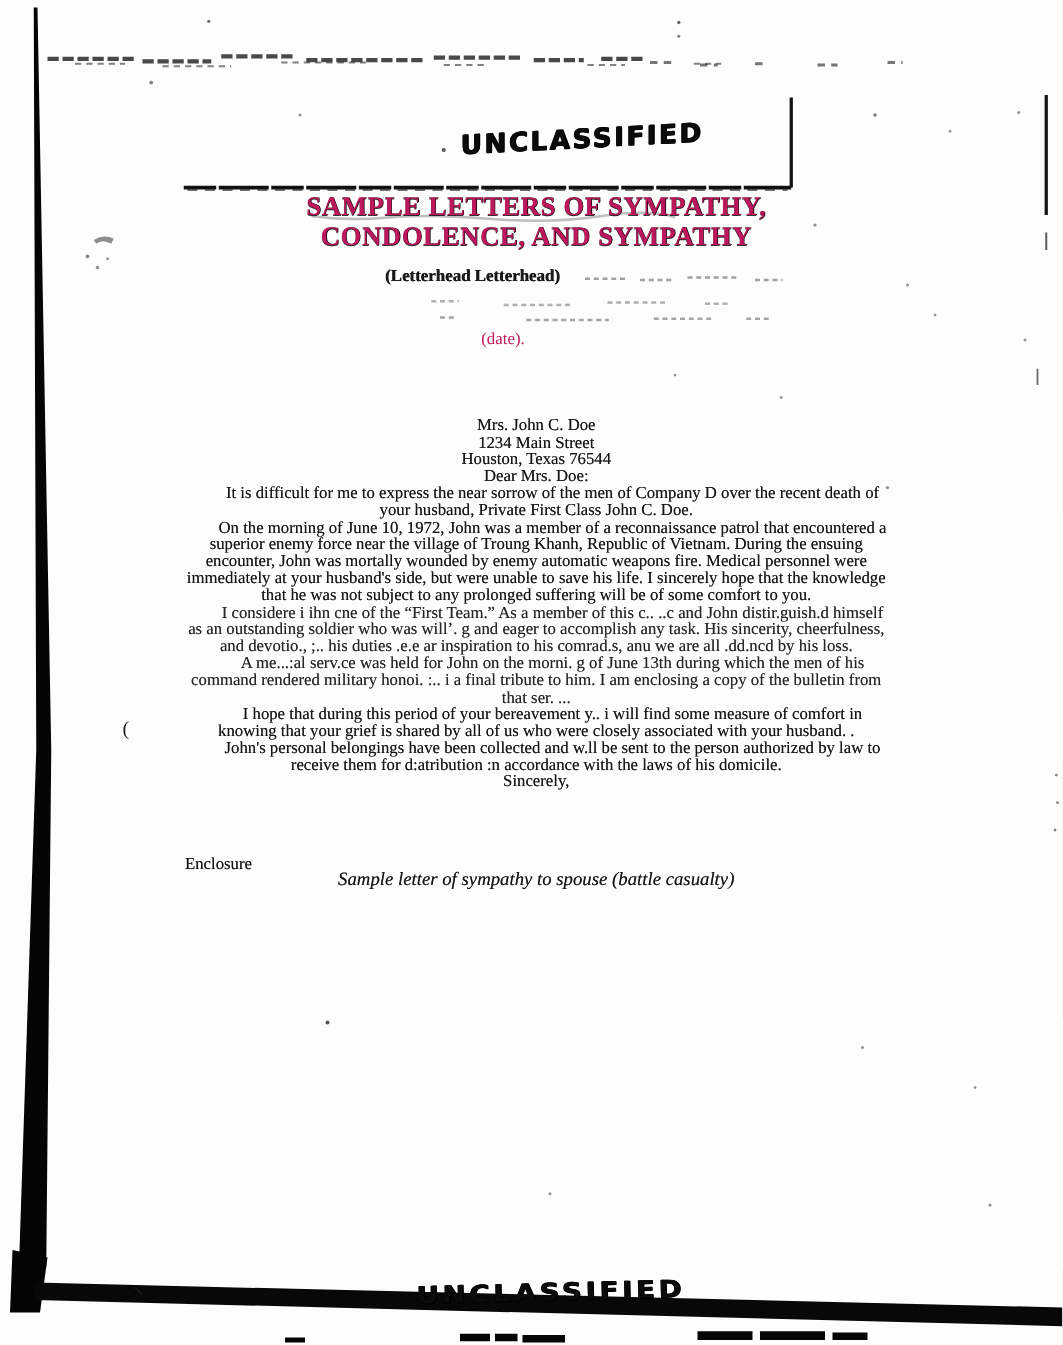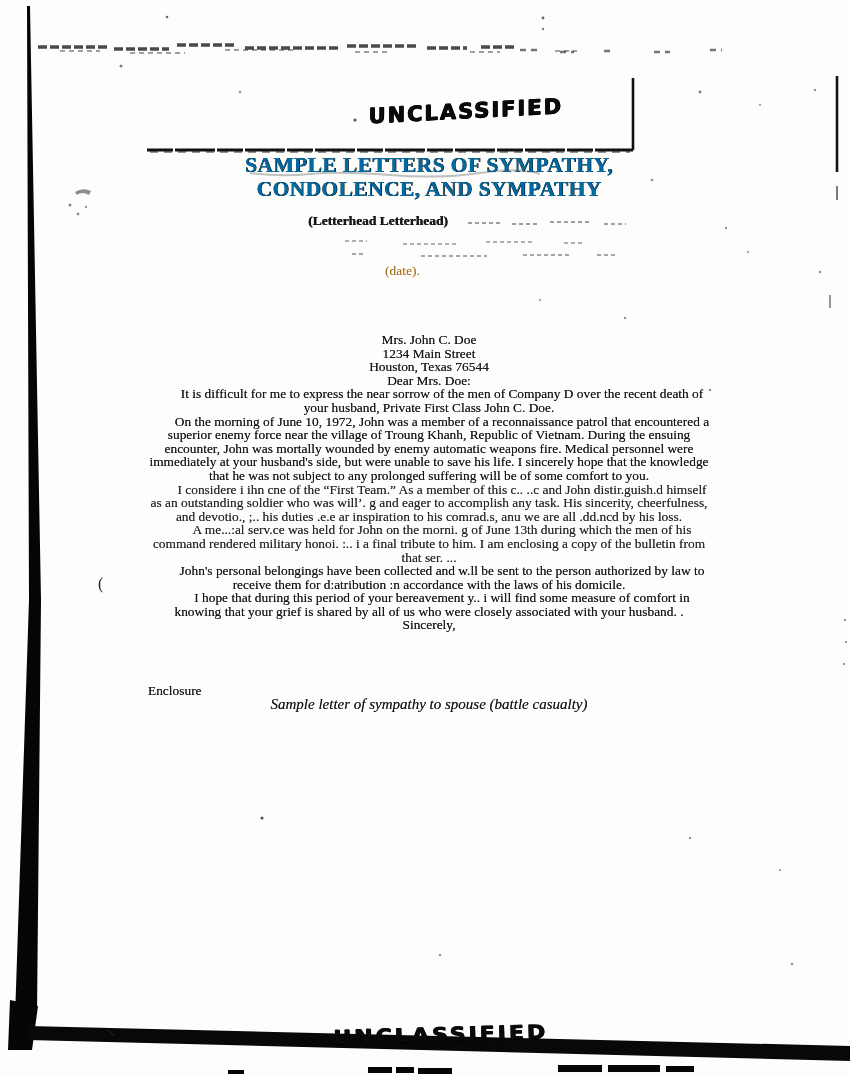--- a/index.html
+++ b/index.html
@@ -28,33 +28,33 @@
   .stamp-bottom{
     left:333px;top:1022px;
     font-size:22px;letter-spacing:3px;
     transform:rotate(-1.5deg) scaleY(0.88);
     z-index:5;
   }
   .doc-title{
     position:absolute;left:148px;top:153px;width:562px;
     margin:0;text-align:center;
     font-size:21.5px;line-height:24px;font-weight:bold;
-    letter-spacing:0.4px;color:#0369a1;
+    letter-spacing:0.4px;color:#be185d;
     text-shadow:0.5px 0 #000, 0 0.4px rgba(0,0,0,.8);
     filter:blur(0.2px);
   }
   .letterhead-note{
     position:absolute;left:308px;top:213px;
     font-size:13.5px;font-weight:bold;color:#1b1b1b;
     text-shadow:0.4px 0 #000;
     filter:blur(0.2px);
   }
   .date-note{
     position:absolute;left:385px;top:263px;
-    font-size:13.5px;color:#a16207;
+    font-size:13.5px;color:#be185d;
   }
   .body-col{
     position:absolute;left:148px;top:333px;width:562px;
     font-size:13.4px;line-height:13.6px;
     text-shadow:0 0 0.3px rgba(0,0,0,.65);
   }
   .body-col p{margin:0;text-align:center;}
   .recipient p{margin:0;}
   .salutation{margin-top:14px;}
   .para{text-align:justify;text-indent:26px;}
@@ -177,22 +177,22 @@
       <p>1234 Main Street</p>
       <p>Houston, Texas 76544</p>
     </div>
 
     <p class="salutation">Dear Mrs. Doe:</p>
 
     <p class="para p1">It is difficult for me to express the near sorrow of the men of Company D over the recent death of your husband, Private First Class John C. Doe.</p>
     <p class="para p2">On the morning of June 10, 1972, John was a member of a reconnaissance patrol that encountered a superior enemy force near the village of Troung Khanh, Republic of Vietnam. During the ensuing encounter, John was mortally wounded by enemy automatic weapons fire. Medical personnel were immediately at your husband's side, but were unable to save his life. I sincerely hope that the knowledge that he was not subject to any prolonged suffering will be of some comfort to you.</p>
     <p class="para p3 degraded">I considere i ihn cne of the “First Team.” As a member of this c.. ..c and John distir.guish.d himself as an outstanding soldier who was will’. g and eager to accomplish any task. His sincerity, cheerfulness, and devotio., ;.. his duties .e.e ar inspiration to his comrad.s, anu we are all .dd.ncd by his loss.</p>
     <p class="para p4 degraded">A me...:al serv.ce was held for John on the morni. g of June 13th during which the men of his command rendered military honoi. :.. i a final tribute to him. I am enclosing a copy of the bulletin from that ser. ...</p>
+    <p class="para p6">I hope that during this period of your bereavement y.. i will find some measure of comfort in knowing that your grief is shared by all of us who were closely associated with your husband.  .</p>
     <p class="para p5">John's personal belongings have been collected and w.ll be sent to the person authorized by law to receive them for d:atribution :n accordance with the laws of his domicile.</p>
-    <p class="para p6">I hope that during this period of your bereavement y.. i will find some measure of comfort in knowing that your grief is shared by all of us who were closely associated with your husband.  .</p>
 
     <p class="closing">Sincerely,</p>
 
     <div class="sig-row">
       <div class="enclosure">Enclosure</div>
     </div>
 
     <p class="caption">Sample letter of sympathy to spouse (battle casualty)</p>
   </div>
 

